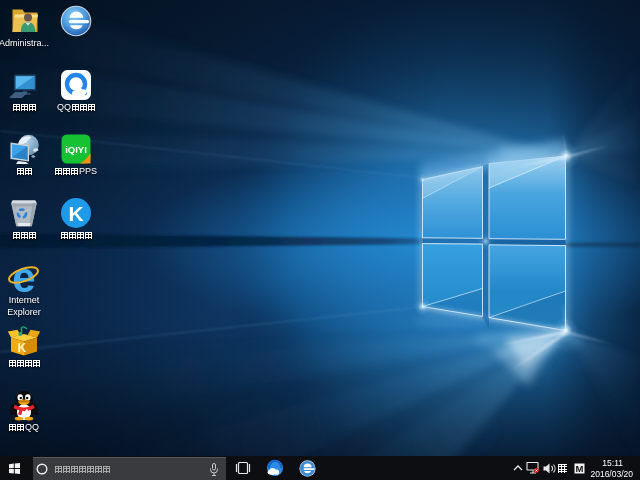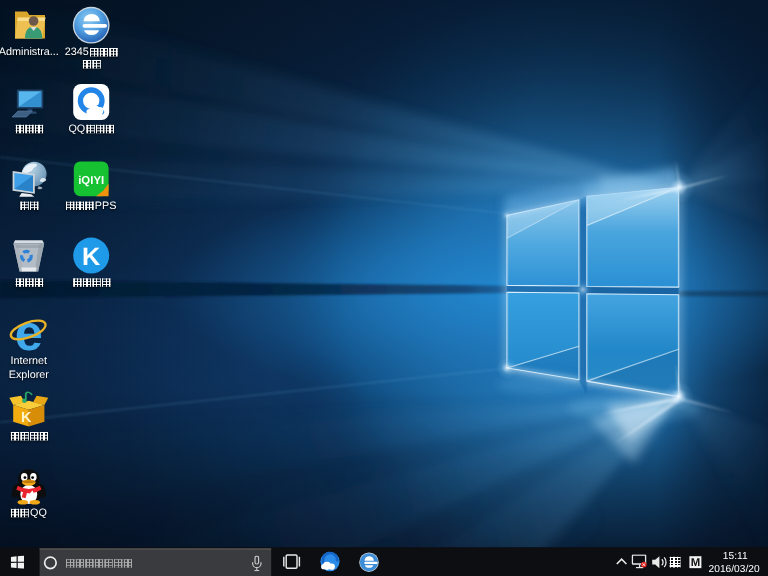--- a/index.html
+++ b/index.html
@@ -248,21 +248,20 @@
           <stop offset="0.5" stop-color="#52a0e2"></stop>
           <stop offset="1" stop-color="#1e59ae"></stop>
   </radialGradient>
       </defs>
   <circle cx="16" cy="16" r="15.3" fill="#c8d4de"></circle>
   <circle cx="16" cy="16" r="14.2" fill="url(#g2345)"></circle>
   <path d="M9.6 12.8 a6.8 6.2 0 0 1 13.6 0 z" fill="#fff"></path>
   <rect x="8.8" y="14.9" width="20.4" height="3.3" rx="1.65" fill="#fff"></rect>
   <path d="M10 20.3 h12.6 a6.6 5.6 0 0 1 -12.6 0 z" fill="#fff"></path>
  </svg>
- <div class="lbl">2345<span class="c"></span><span class="c"></span><span class="c"></span><br><span class="c"></span><span class="c"></span></div>
 </div>
 <div class="cell" style="left:-12px;top:69px">
  <svg class="ico" width="34" height="32" viewBox="0 0 34 32">
   <rect x="7" y="5.5" width="22" height="16" rx="1" fill="#1d4066"></rect>
   <polygon points="8.6,7.1 27.4,7.1 27.4,19.9 8.6,19.9" fill="#58b6ee"></polygon>
   <polygon points="8.6,19.9 27.4,7.1 27.4,19.9" fill="#3390d0"></polygon>
   <rect x="16" y="21.5" width="4" height="2.5" fill="#1d4066"></rect>
   <rect x="12.5" y="24" width="11" height="1.8" rx="0.9" fill="#2a4a6e"></rect>
   <polygon points="3,28.5 8,23.5 20,23.5 15,28.5" fill="#3d5f84"></polygon>
   <polygon points="3,28.5 8,23.5 20,23.5 15,28.5" fill="none" stroke="#56799e" stroke-width="0.6"></polygon>

